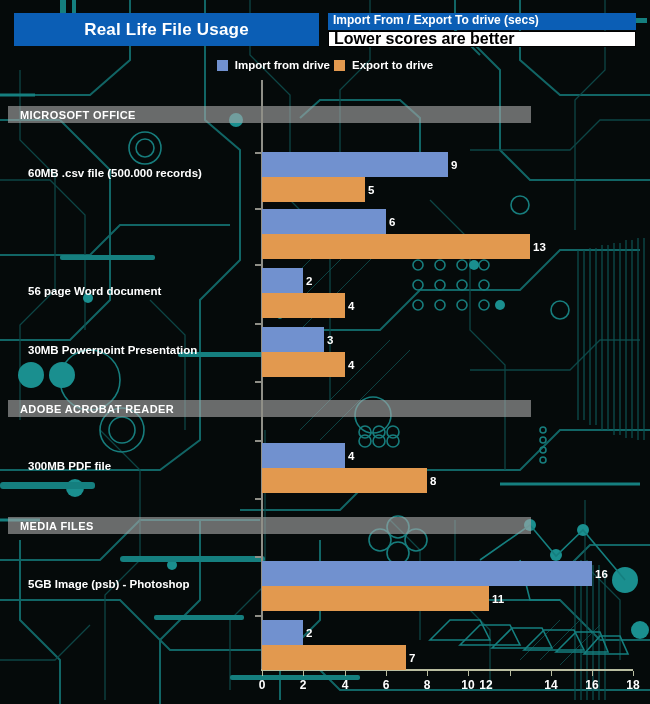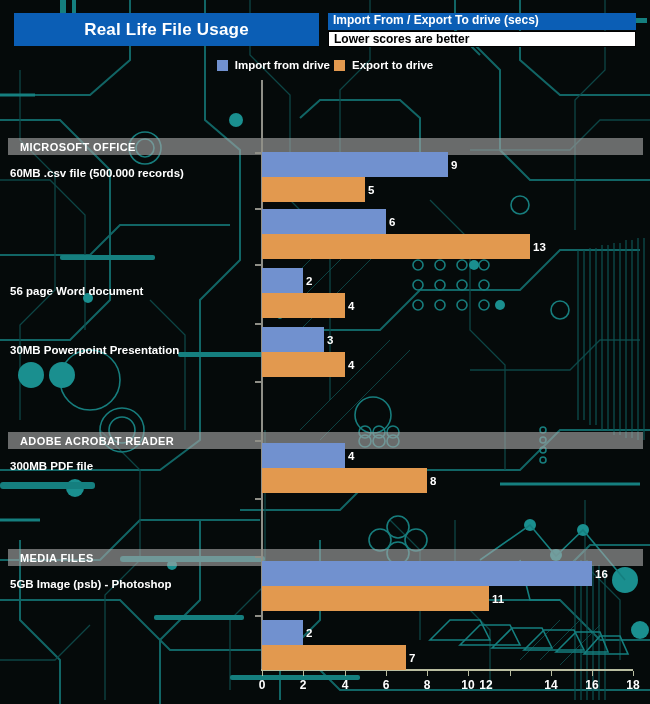--- a/index.html
+++ b/index.html
@@ -26,45 +26,45 @@
   .sub-banner{
     position:absolute;left:328px;top:13px;width:308px;height:17px;
     background:#0b5eb5;z-index:5;display:flex;align-items:flex-start;
   }
   .sub-banner span{color:#fff;font-size:12px;font-weight:bold;padding-left:5px;}
   .note-banner{
     position:absolute;left:328px;top:31px;width:308px;height:16px;
     background:#ffffff;border:1px solid #000;box-sizing:border-box;
     z-index:5;display:flex;align-items:center;
   }
-  .note-banner span{color:#000;font-size:12px;font-weight:bold;padding-left:5px;}
+  .note-banner span{color:#000;font-size:16px;font-weight:bold;padding-left:5px;}
 
   
   .legend{
     position:absolute;left:0;top:55px;width:650px;height:20px;z-index:5;
     display:flex;align-items:center;justify-content:center;gap:4px;
   }
   .legend-item{display:flex;align-items:center;gap:7px;}
   .legend-swatch{width:11px;height:11px;display:block;}
   .legend-label{color:#ffffff;font-size:11.5px;font-weight:bold;}
 
   
   .plot{position:absolute;left:0;top:0;width:650px;height:704px;z-index:4;}
 
   .section-band{
-    position:absolute;left:8px;width:635px;height:17px;
+    position:absolute;left:8px;width:523px;height:17px;
     background:rgba(168,168,168,.62);
-    display:flex;align-items:center;z-index:4;margin-top:32px;
+    display:flex;align-items:center;z-index:4;
   }
   .section-band span{
     color:#ffffff;font-size:11px;font-weight:bold;letter-spacing:.4px;padding-left:12px;
   }
 
   .cat-label{
-    position:absolute;left:10px;color:#ffffff;font-size:11.5px;font-weight:bold;
+    position:absolute;left:28px;color:#ffffff;font-size:11.5px;font-weight:bold;
     white-space:nowrap;z-index:4;
   }
 
   .bar{position:absolute;height:25px;z-index:4;}
   .bar.imp{background:#7191cf;}
   .bar.exp{background:#e2994f;}
   .bar-value{
     position:absolute;height:25px;display:flex;align-items:center;
     color:#ffffff;font-size:11.5px;font-weight:bold;z-index:5;padding-left:3px;
   }

